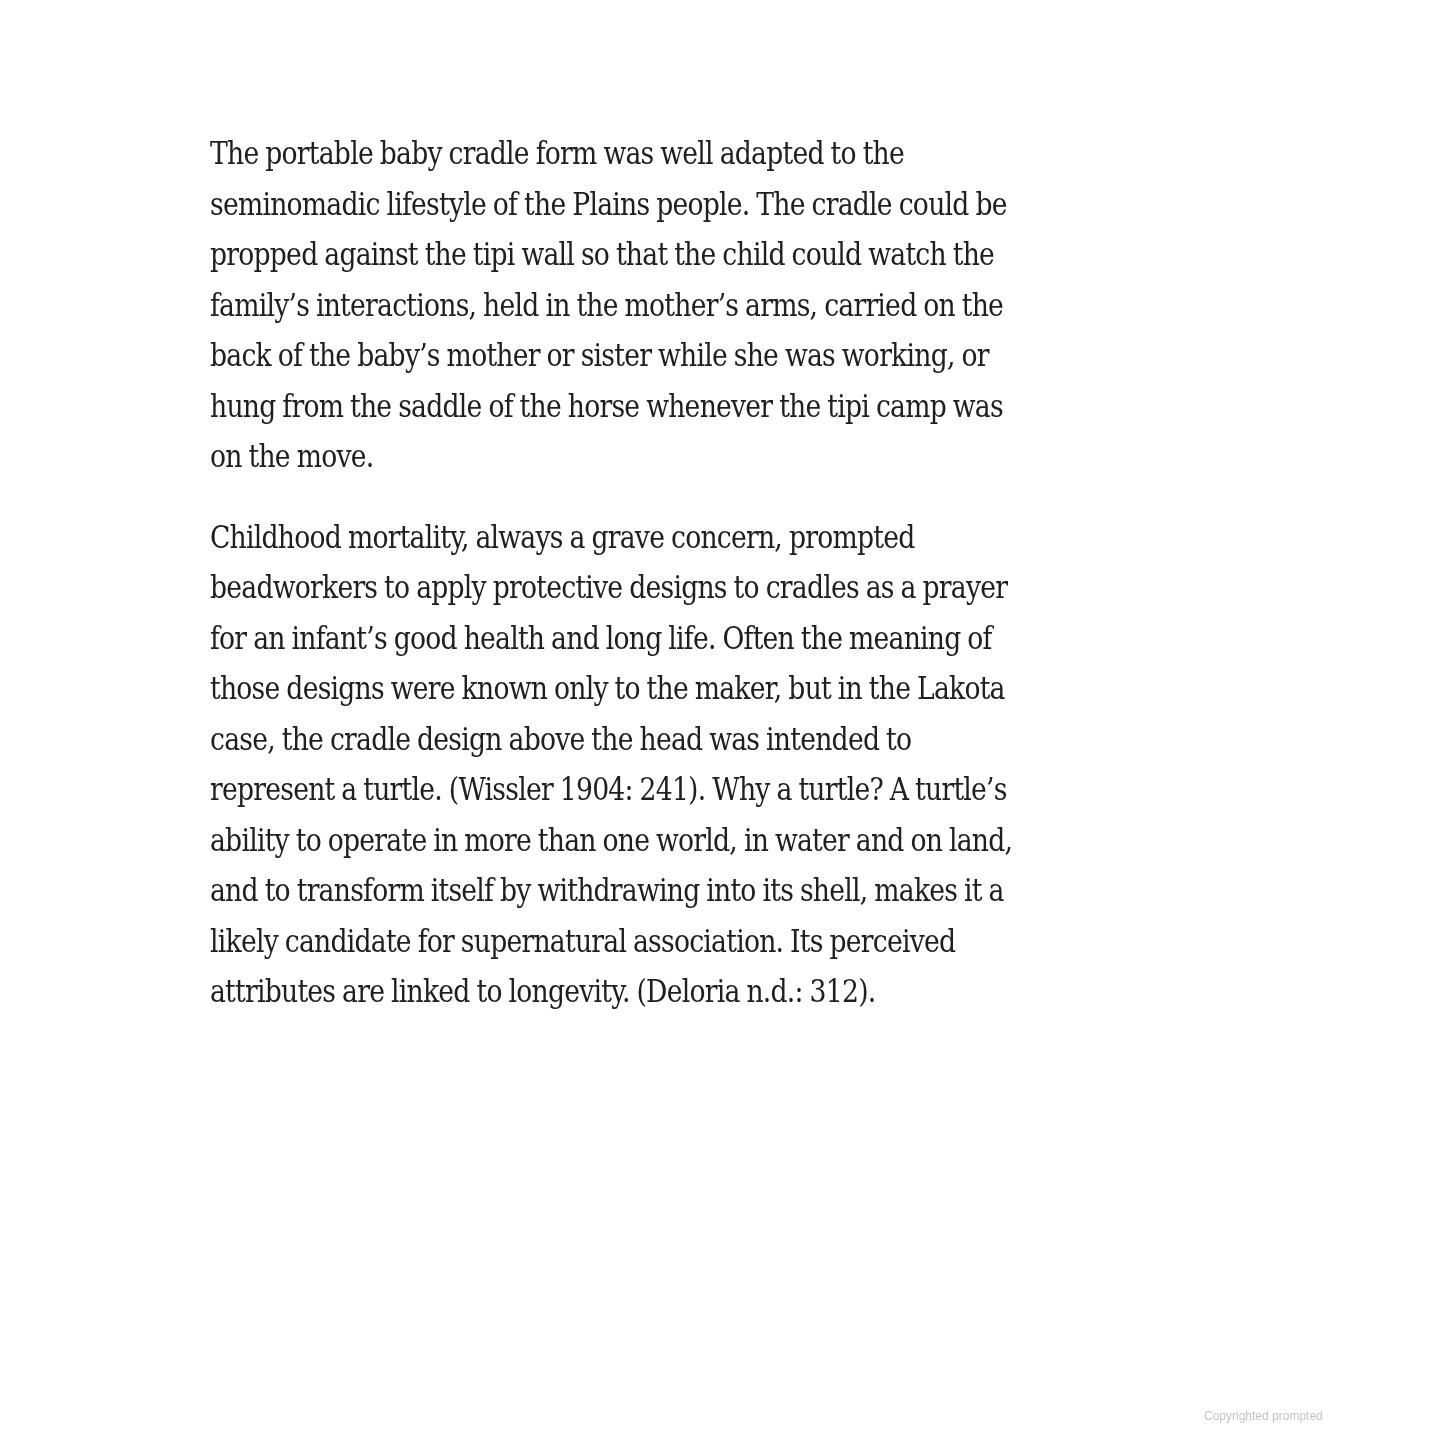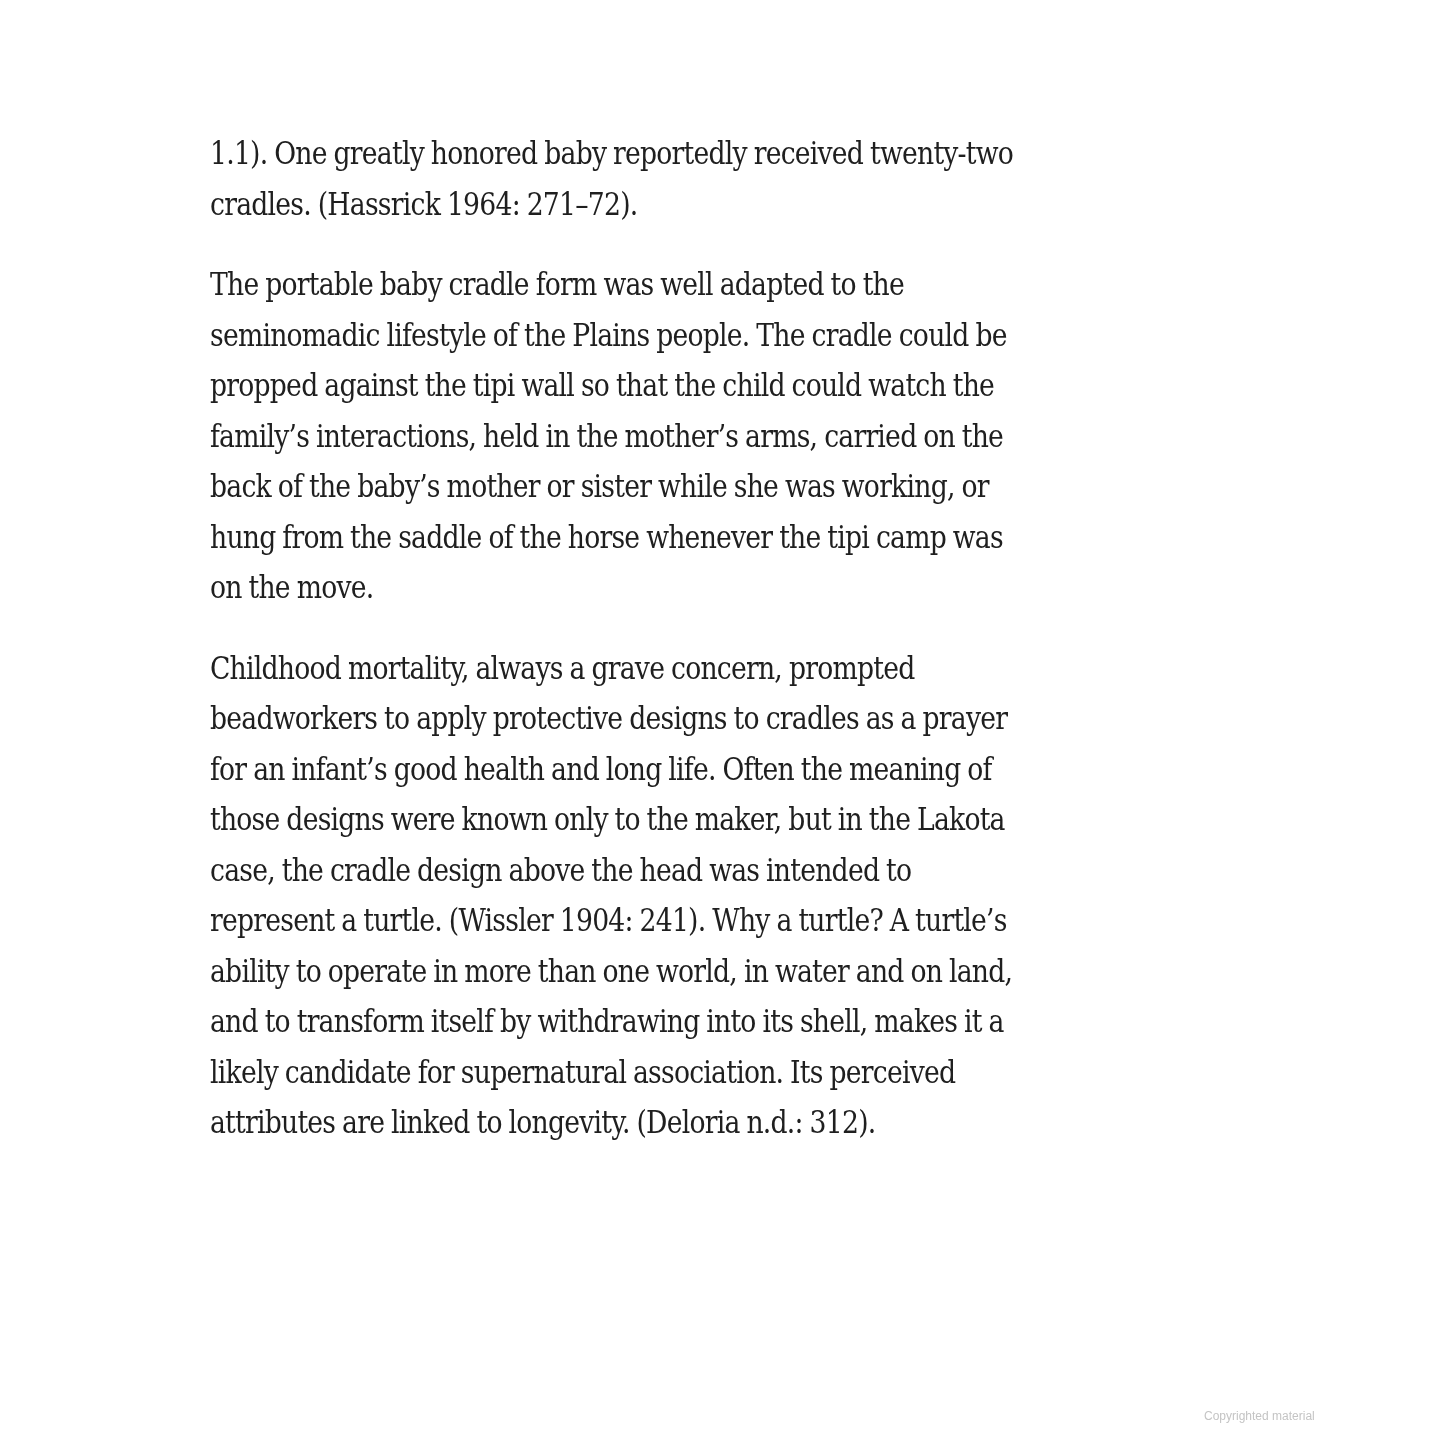--- a/index.html
+++ b/index.html
@@ -42,24 +42,20 @@
       font-size: 12px;
       color: #c4c4c4;
       white-space: nowrap;
     }
   </style>
 </head>
 <body>
 
 <div class="page-text">
   <p class="para">
-    <span class="line">1.1). One greatly honored baby reportedly received twenty-two</span>
-    <span class="line">cradles. (Hassrick 1964: 271–72).</span>
-  </p>
-  <p class="para">
     <span class="line">The portable baby cradle form was well adapted to the</span>
     <span class="line">seminomadic lifestyle of the Plains people. The cradle could be</span>
     <span class="line">propped against the tipi wall so that the child could watch the</span>
     <span class="line">family’s interactions, held in the mother’s arms, carried on the</span>
     <span class="line">back of the baby’s mother or sister while she was working, or</span>
     <span class="line">hung from the saddle of the horse whenever the tipi camp was</span>
     <span class="line">on the move.</span>
   </p>
   <p class="para">
     <span class="line">Childhood mortality, always a grave concern, prompted</span>
@@ -68,13 +64,13 @@
     <span class="line">those designs were known only to the maker, but in the Lakota</span>
     <span class="line">case, the cradle design above the head was intended to</span>
     <span class="line">represent a turtle. (Wissler 1904: 241). Why a turtle? A turtle’s</span>
     <span class="line">ability to operate in more than one world, in water and on land,</span>
     <span class="line">and to transform itself by withdrawing into its shell, makes it a</span>
     <span class="line">likely candidate for supernatural association. Its perceived</span>
     <span class="line">attributes are linked to longevity. (Deloria n.d.: 312).</span>
   </p>
 </div>
 
-<div class="watermark">Copyrighted material</div>
+<div class="watermark">Copyrighted prompted</div>
 
 </body></html>

